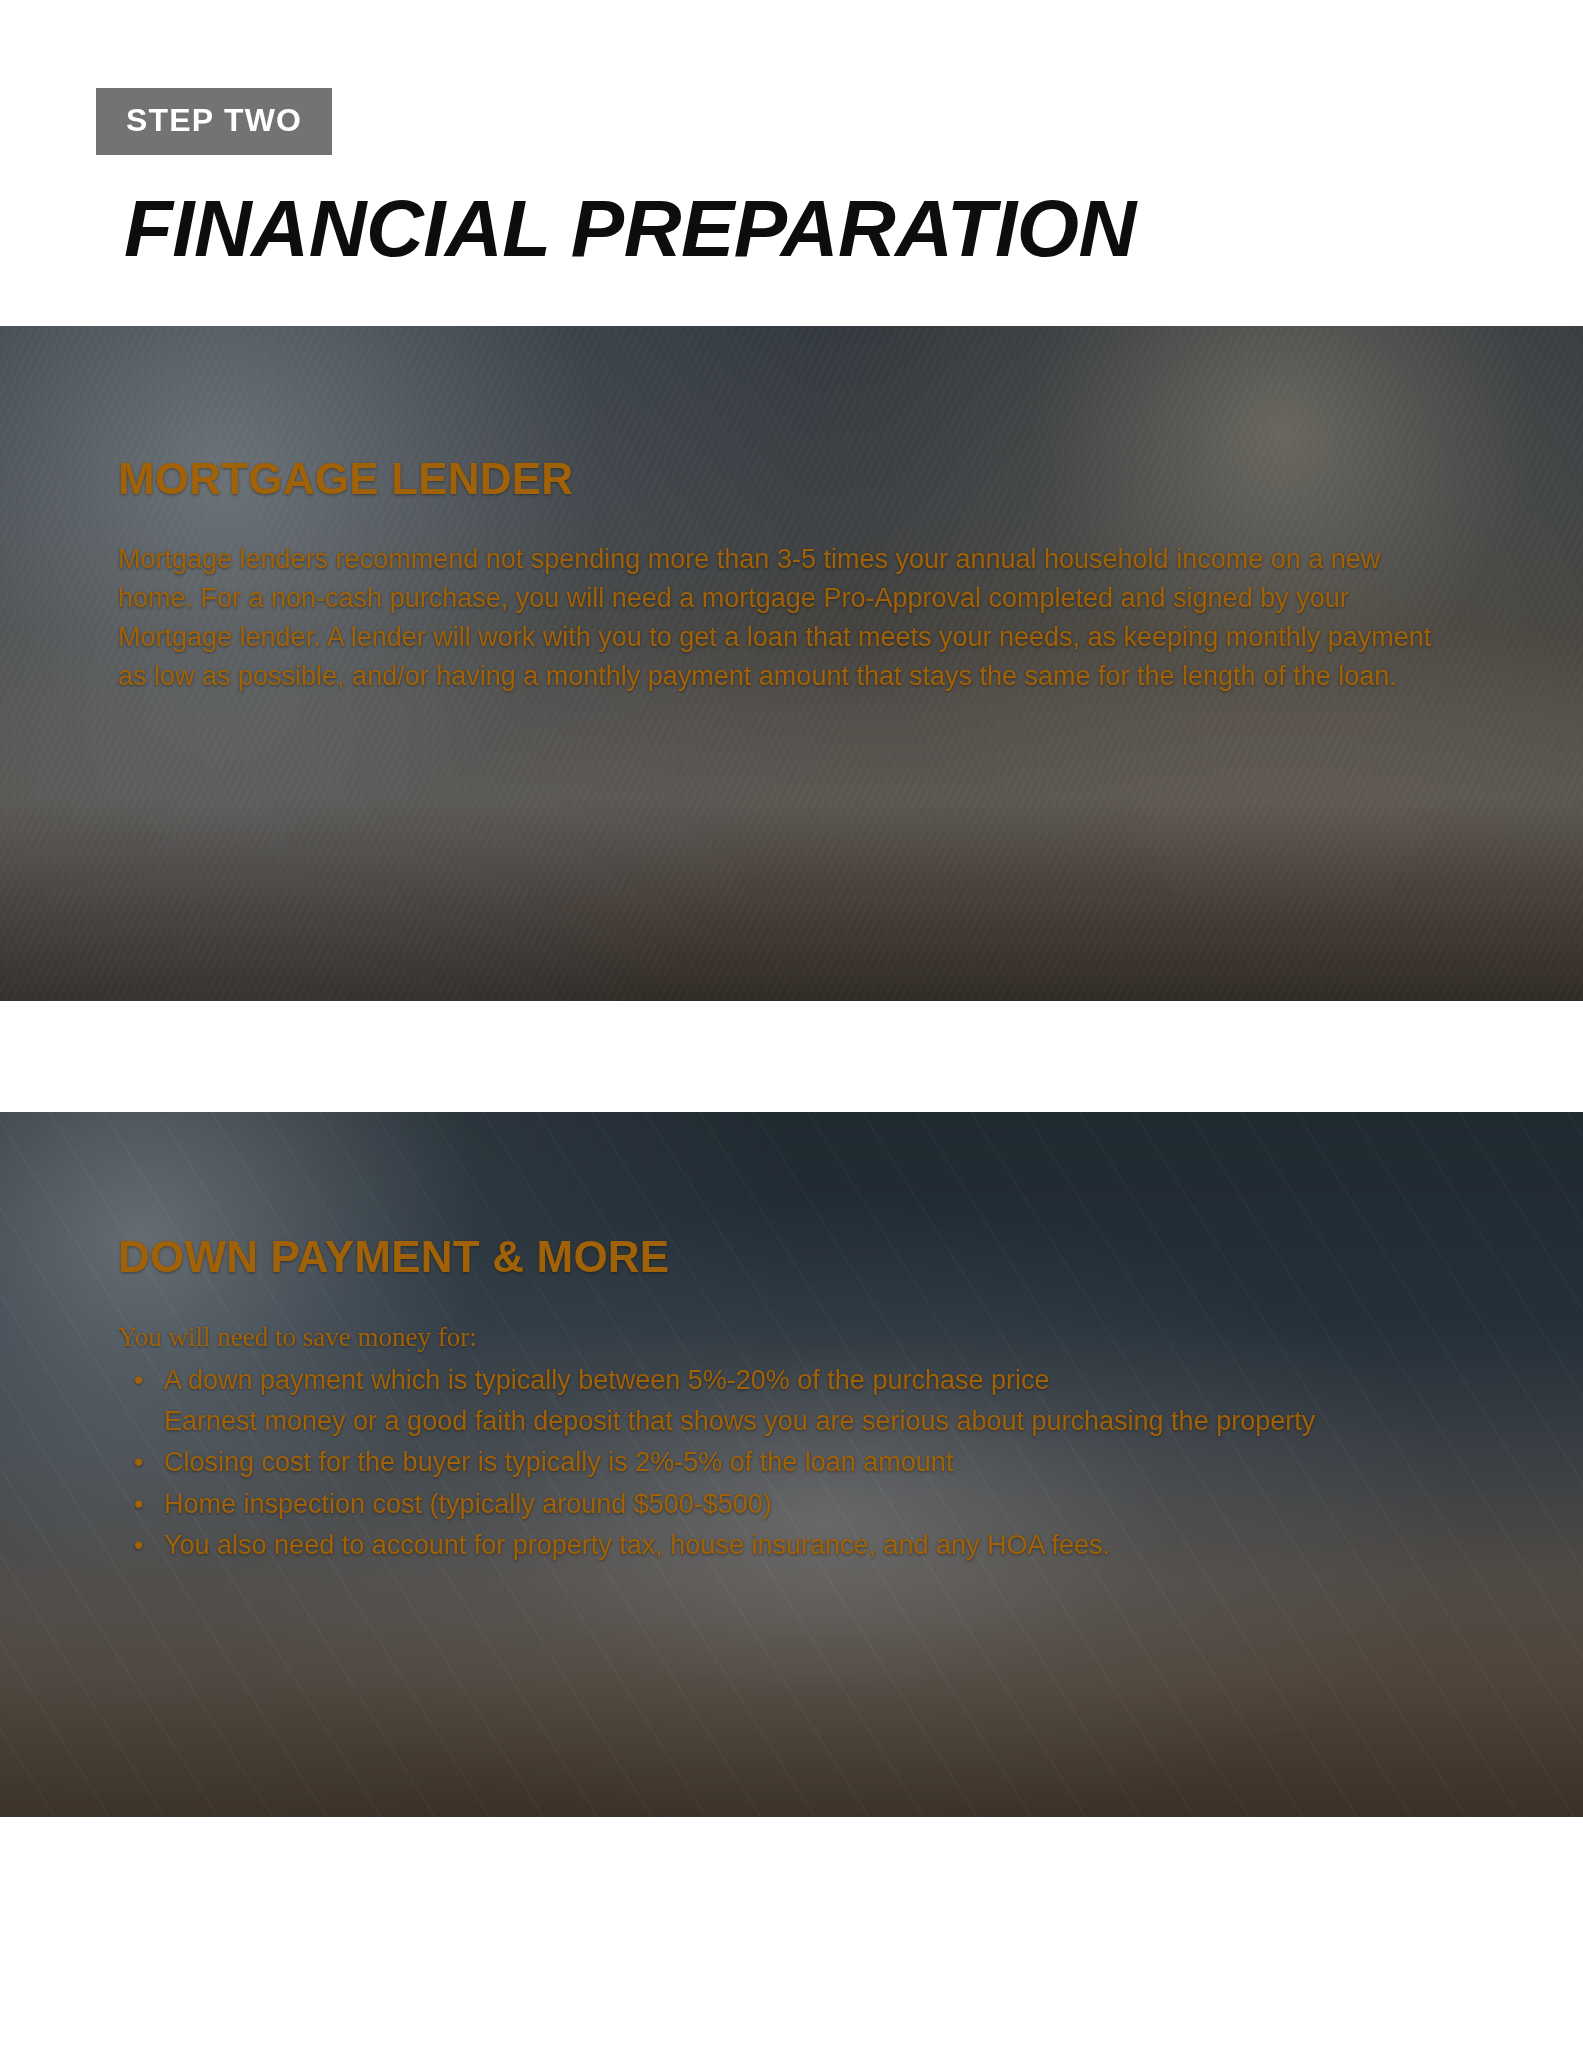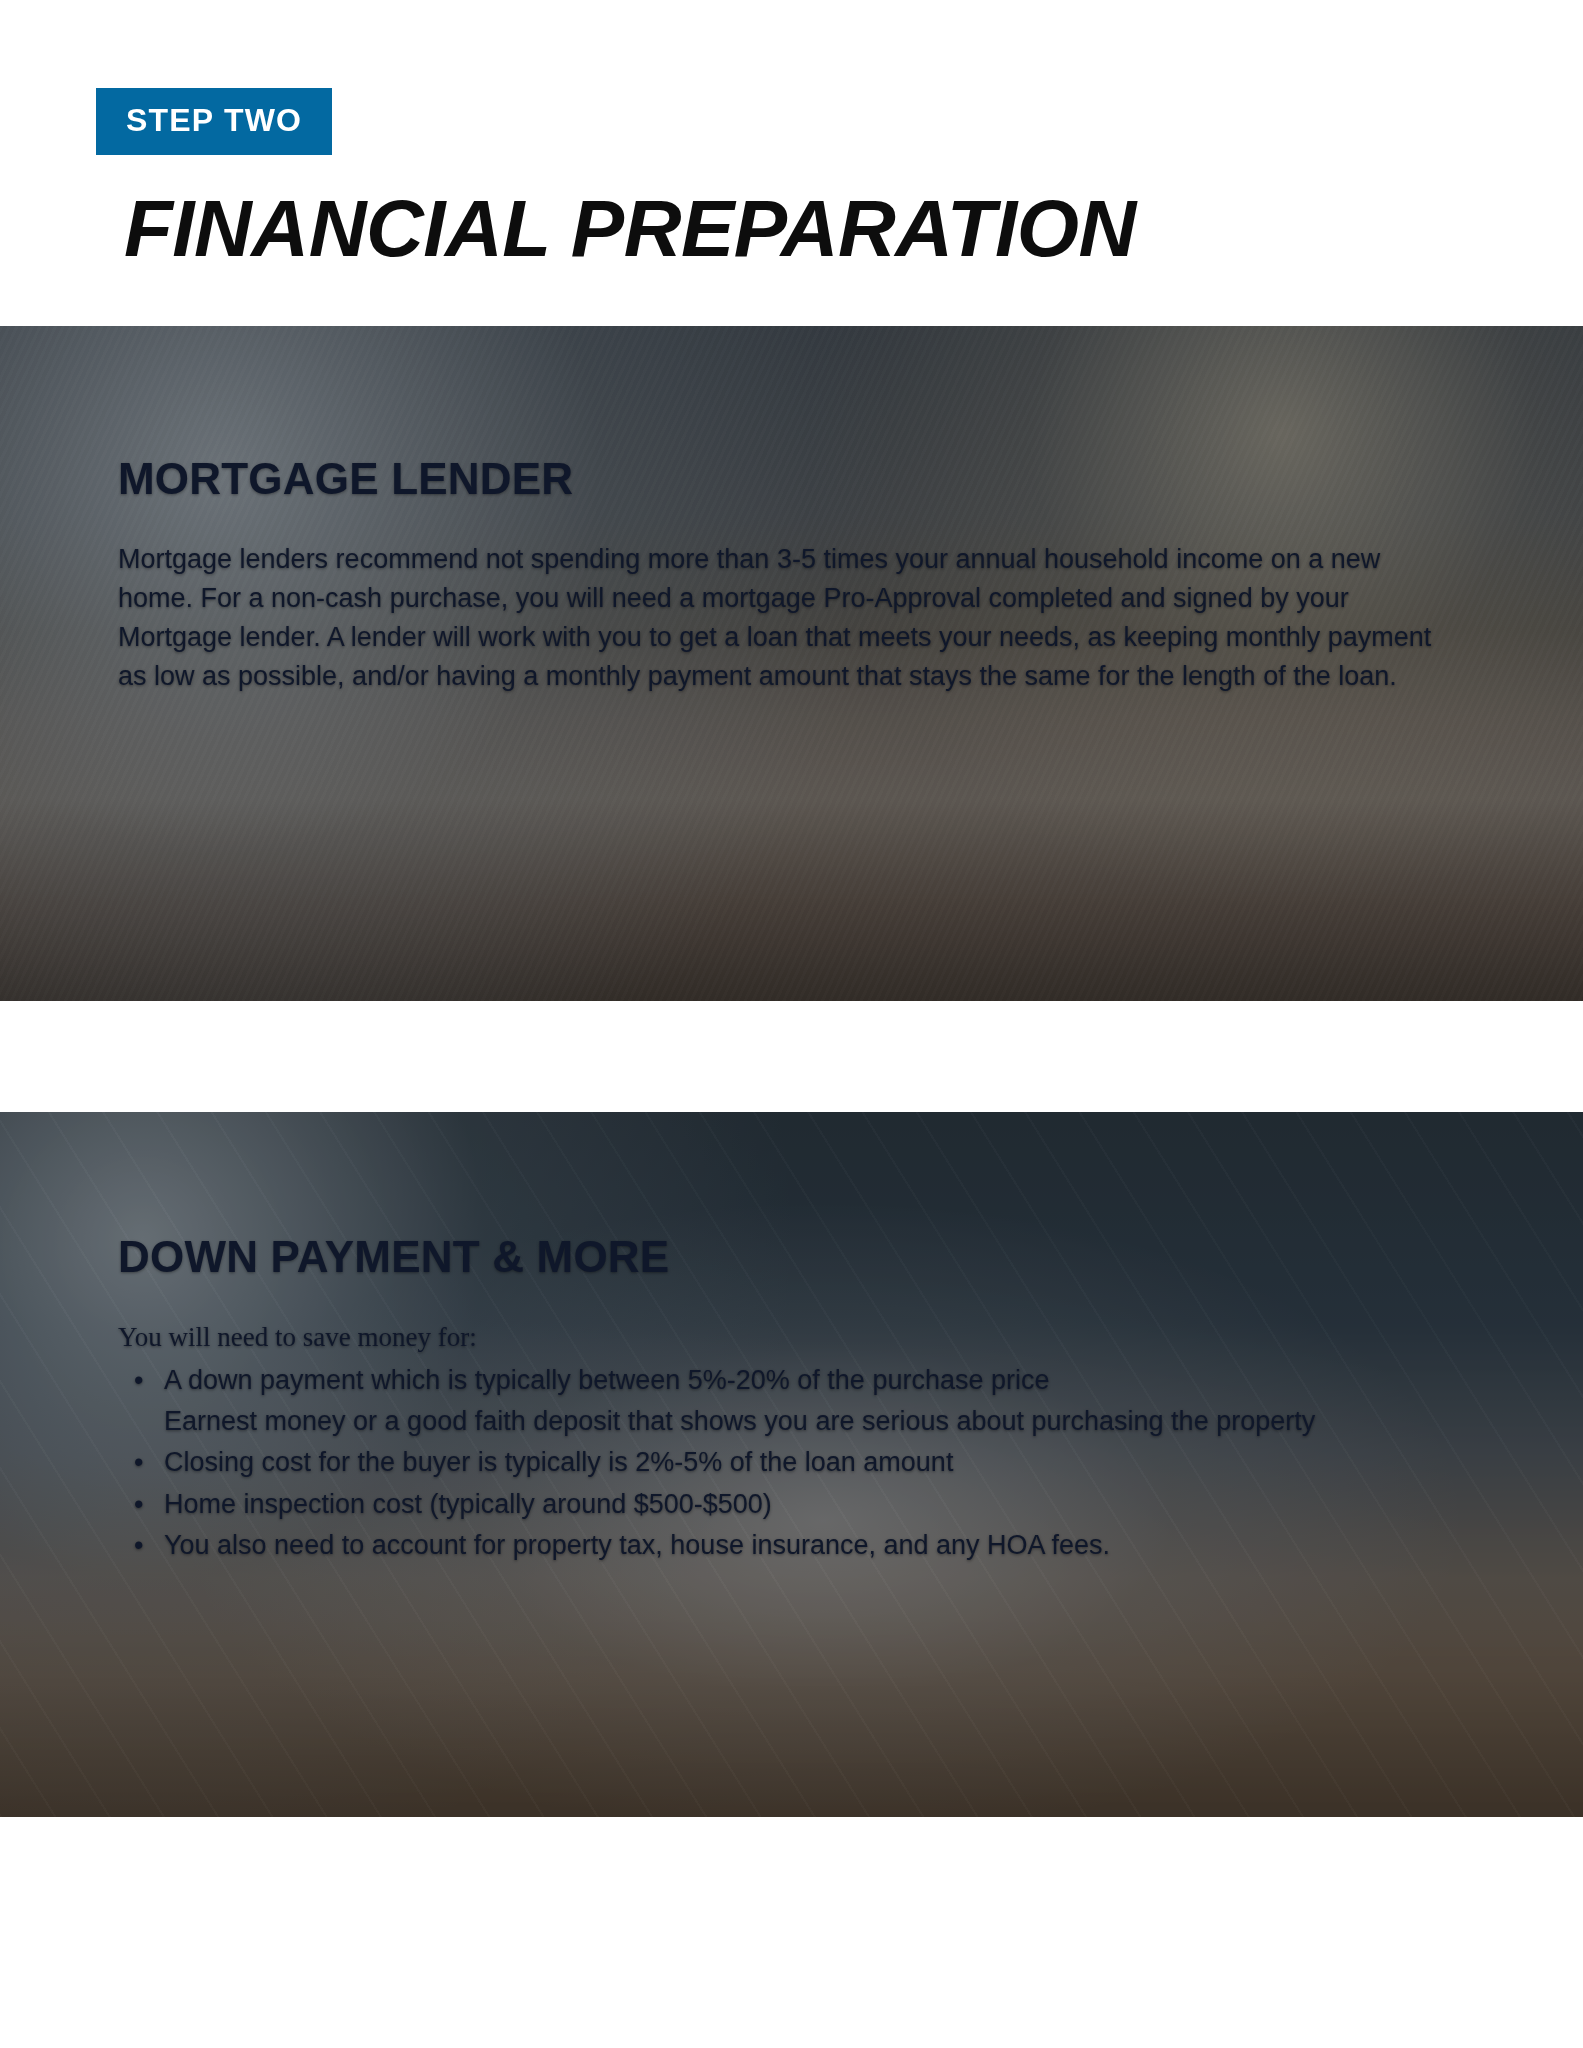--- a/index.html
+++ b/index.html
@@ -22,21 +22,21 @@
     background: #ffffff;
     overflow: hidden;
   }
 
   
   .header {
     padding: 88px 0 0 0;
   }
   .step-badge {
     display: inline-block;
-    background: #0369a1;
+    background: #737373;
     color: #ffffff;
     font-weight: bold;
     font-size: 32px;
     letter-spacing: 1.2px;
     padding: 14px 30px 16px 30px;
     margin-left: 96px;
   }
   .main-title {
     margin: 32px 0 0 124px;
     font-size: 80px;
@@ -45,21 +45,21 @@
     letter-spacing: -0.5px;
     color: #0d0d0d;
     font-style: italic;
   }
 
   
   .card {
     position: relative;
     width: 1583px;
     overflow: hidden;
-    color: #0f172a;
+    color: #a16207;
   }
   .card-1 {
     height: 675px;
     margin-top: 55px;
   }
   .card-2 {
     height: 705px;
     margin-top: 111px;
   }
 

